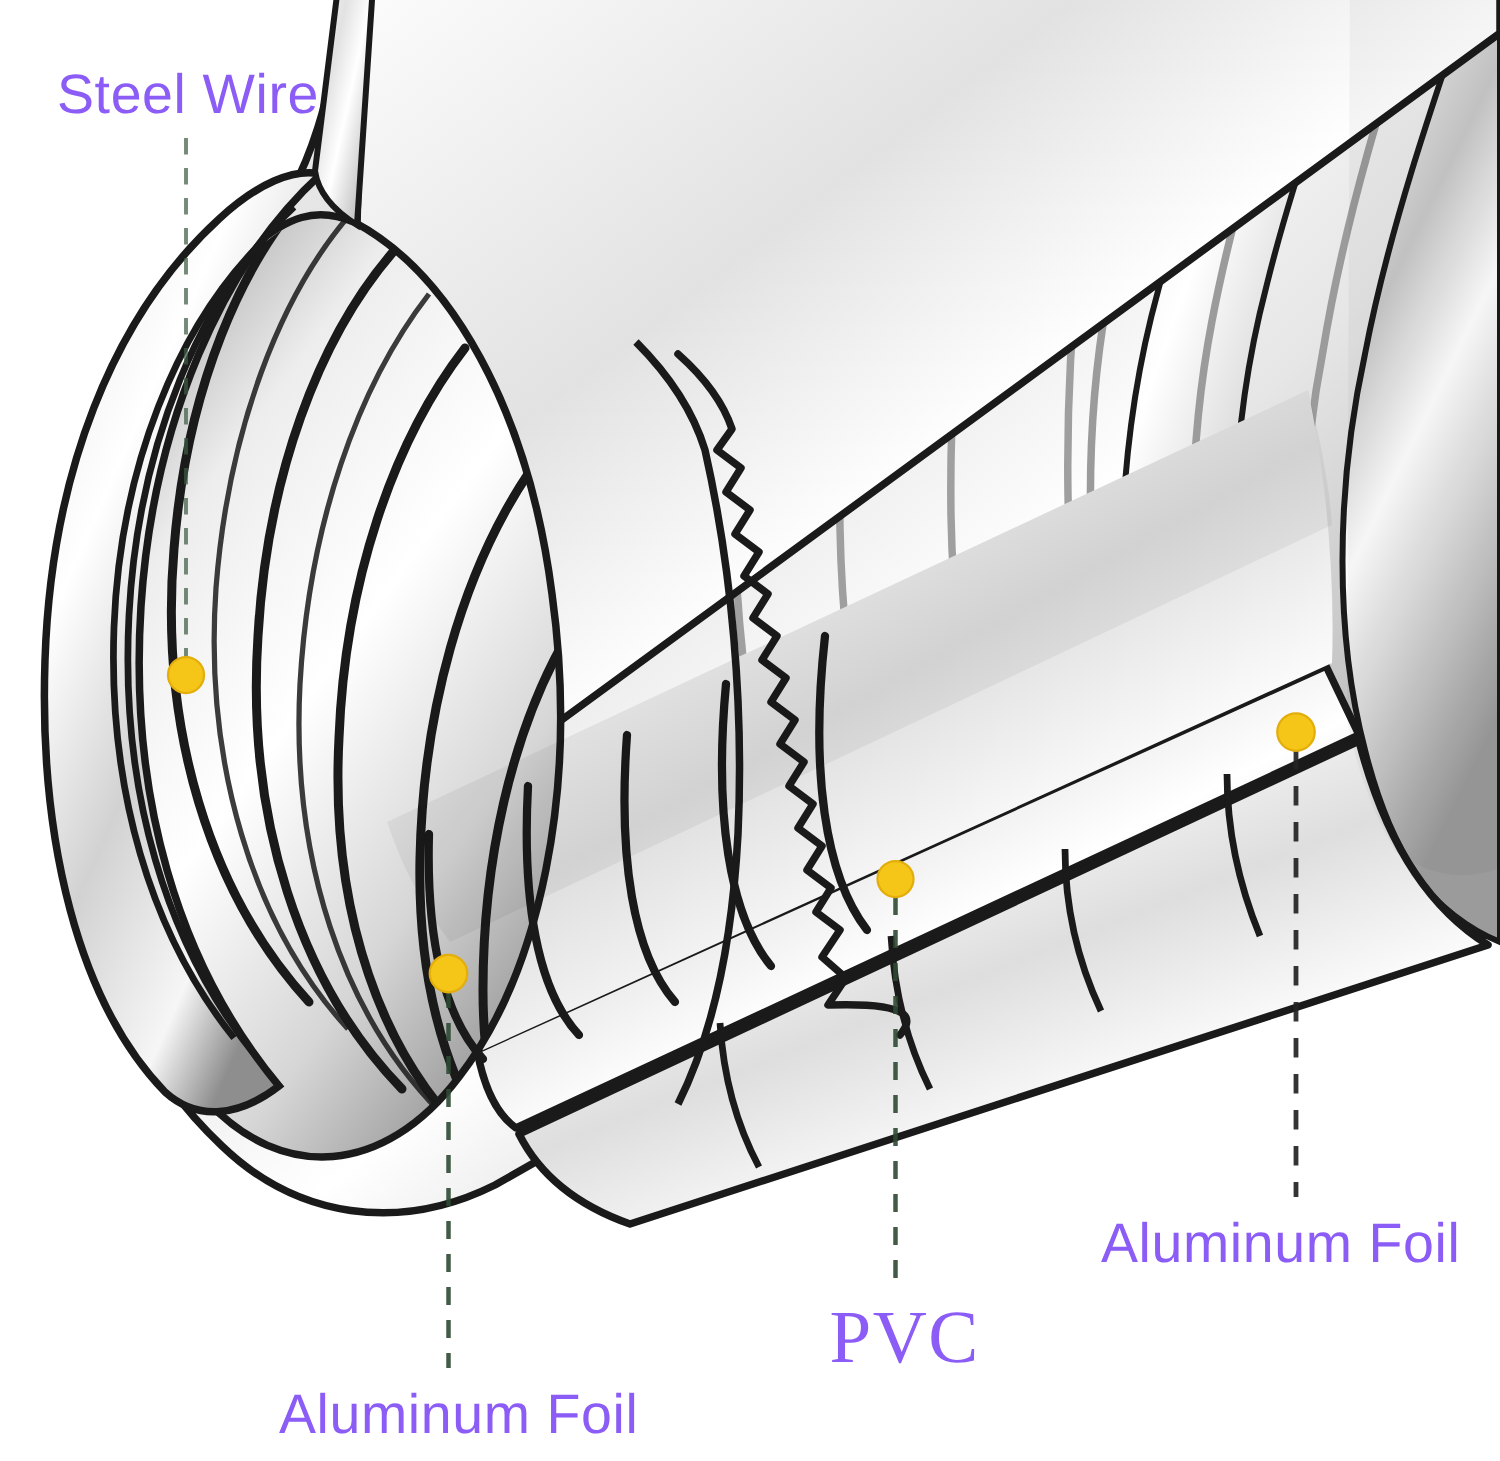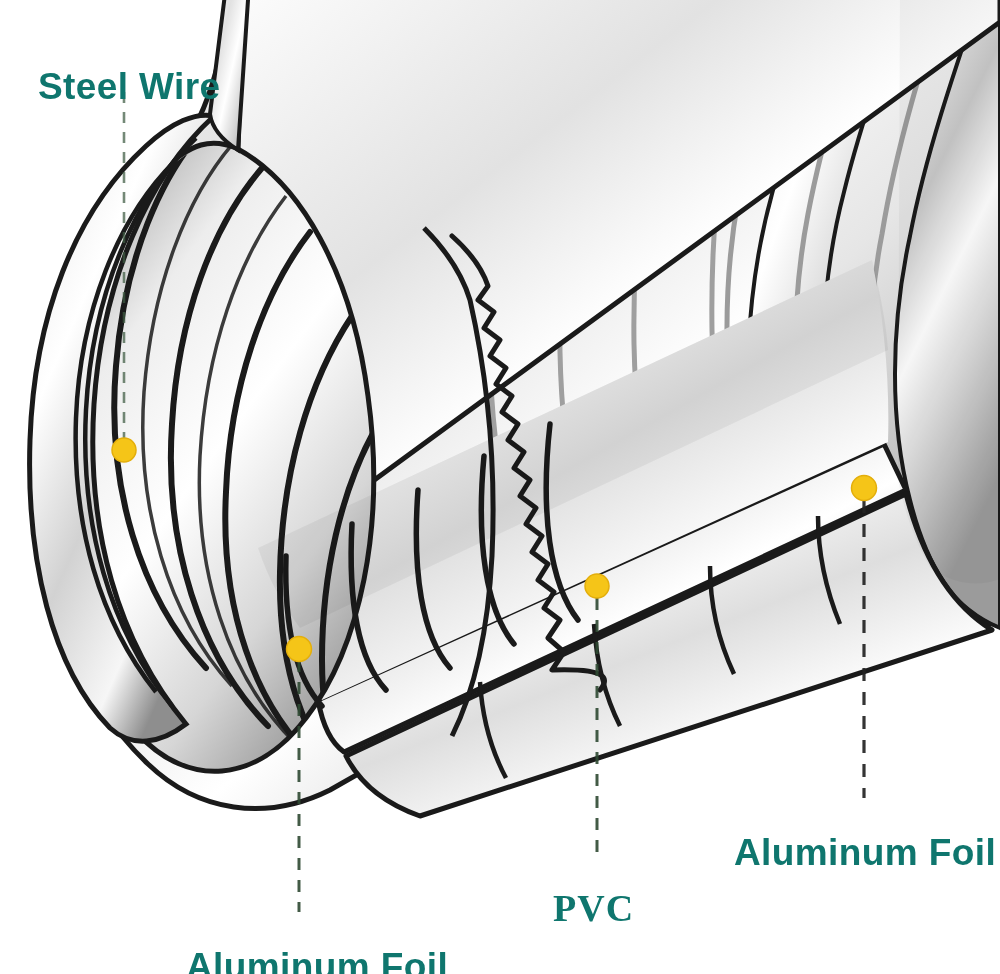--- a/index.html
+++ b/index.html
@@ -1,25 +1,25 @@
 <!DOCTYPE html>
 <html><head>
 <meta charset="utf-8">
 <style>
   html,body{margin:0;padding:0;background:#ffffff;}
   body{width:1000px;height:974px;position:relative;overflow:hidden;
        font-family:"Liberation Sans",sans-serif;}
   #stage{position:absolute;left:0;top:0;width:1000px;height:974px;background:#fff;}
   svg.layer{position:absolute;left:0;top:0;width:1000px;height:974px;display:block;}
-  .lbl{position:absolute;white-space:nowrap;color:#0f766e;font-weight:bold;margin-top:24px;}
+  .lbl{position:absolute;white-space:nowrap;color:#8b5cf6;font-weight:normal;}
   .lbl.sans{font-family:"Liberation Sans",sans-serif;letter-spacing:.4px;}
   .lbl.serif{font-family:"Liberation Serif",serif;letter-spacing:1px;}
   #lbl-steel-wire{left:38px;top:42px;font-size:37px;}
   #lbl-alum-left{left:186px;top:922px;font-size:37px;}
-  #lbl-pvc{left:553px;top:862px;font-size:38px;}
+  #lbl-pvc{left:553px;top:862px;font-size:50px;}
   #lbl-alum-right{left:734px;top:808px;font-size:37px;}
 </style>
 </head>
 <body>
 
 <div id="stage">
 
   <svg class="layer" viewBox="0 0 1000 974" preserveAspectRatio="none">
     <defs>
 

